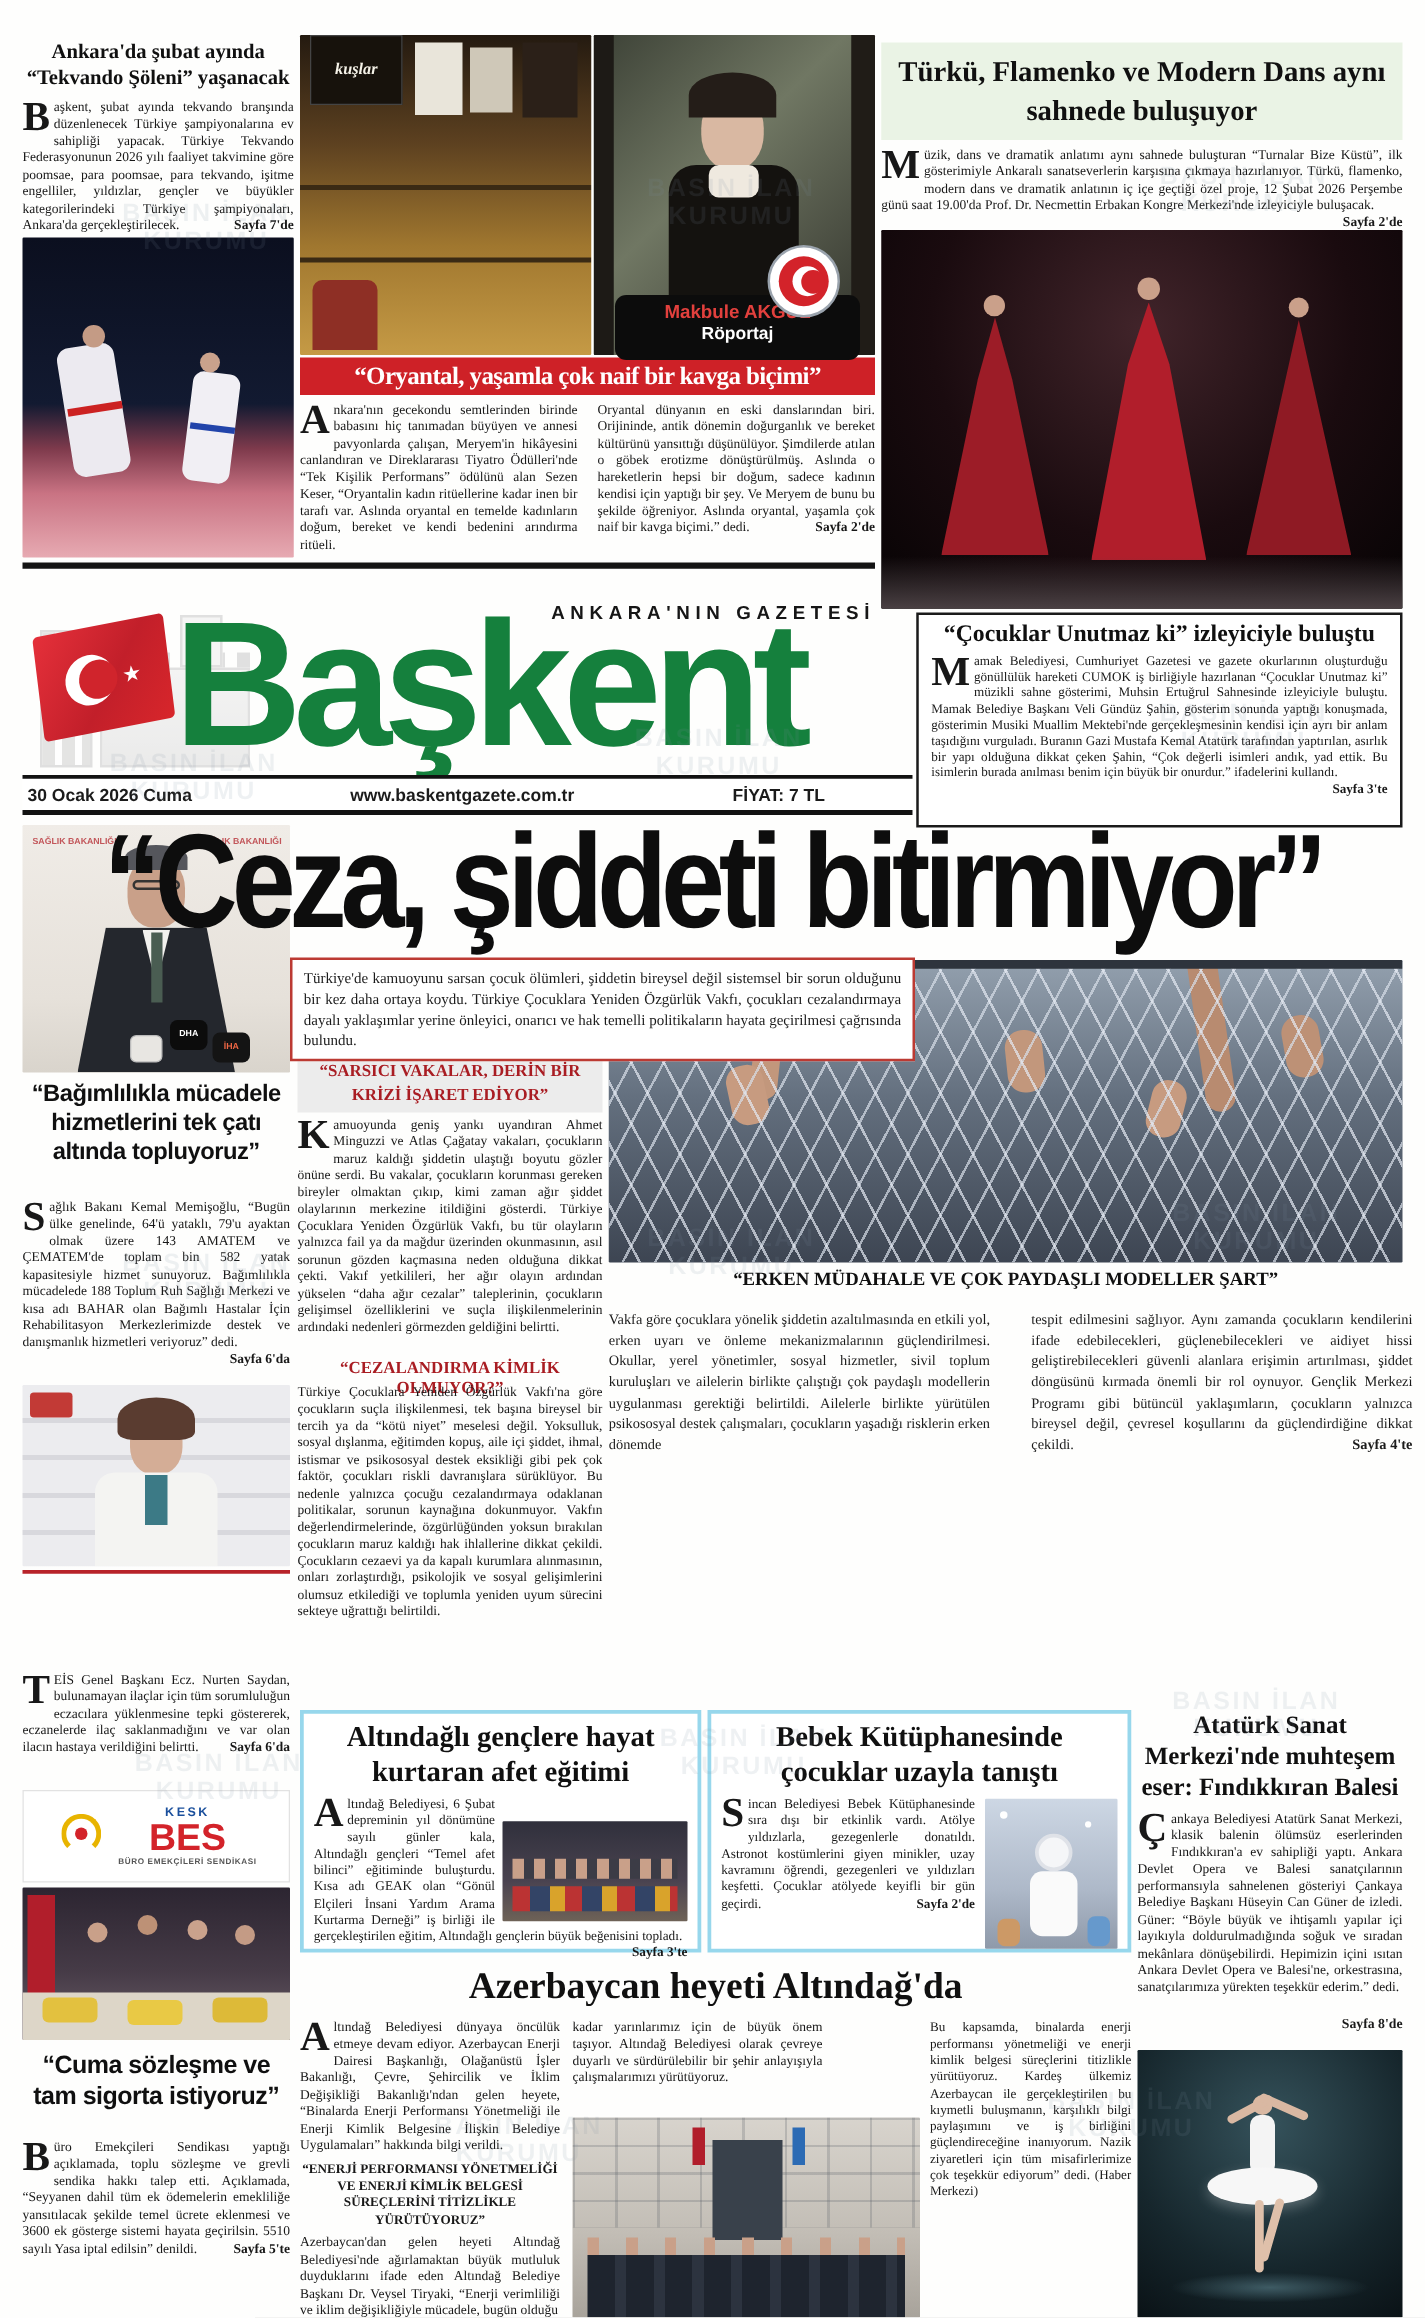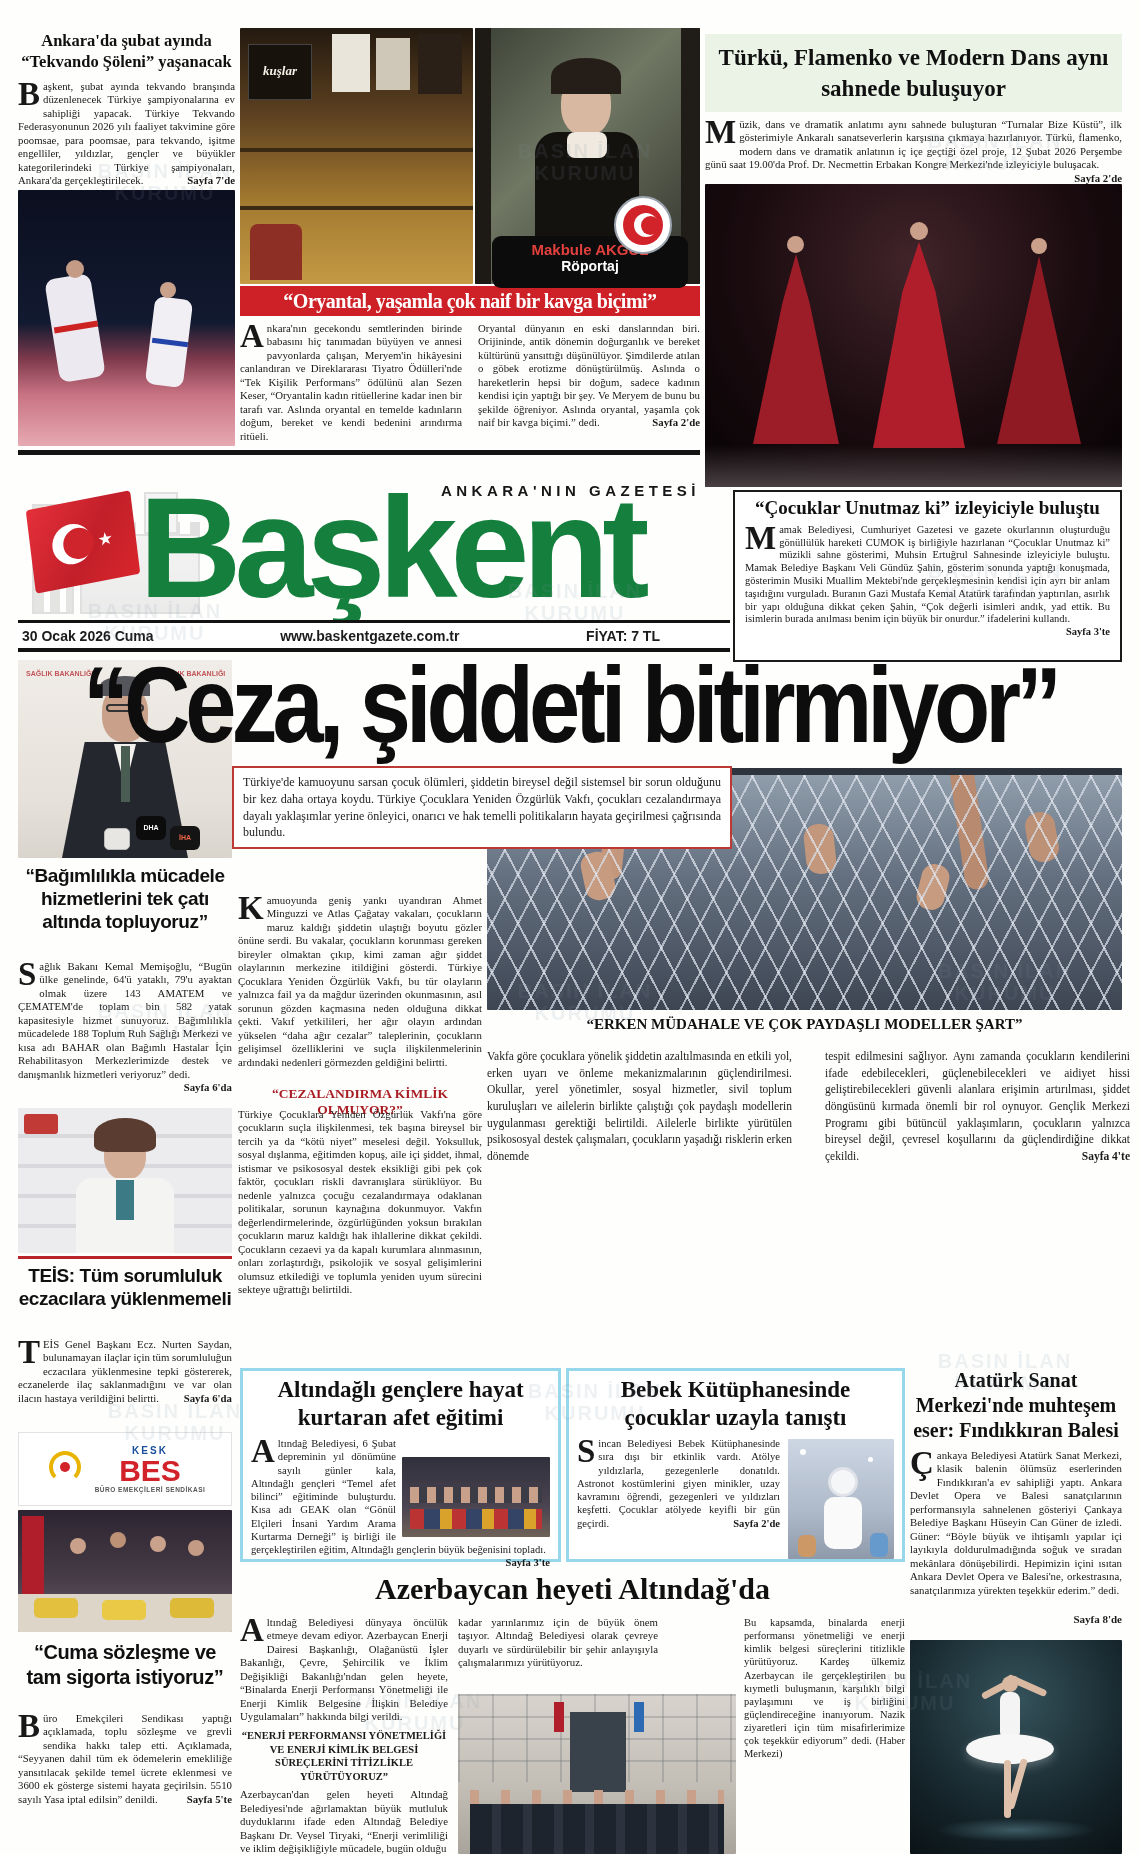--- a/index.html
+++ b/index.html
@@ -49,21 +49,21 @@
   <div class="photo" style="left:18px;top:190px;width:217px;height:256px;background:linear-gradient(180deg,#0b0f1f 0%,#121a31 52%,#7e3a4c 66%,#c97383 80%,#e7aab2 100%)">
     <div class="decor" style="left:34px;top:86px;width:46px;height:104px;background:#eceaf0;border-radius:10px;transform:rotate(-9deg)"></div>
     <div class="decor" style="left:48px;top:70px;width:18px;height:18px;background:#c49b85;border-radius:50%"></div>
     <div class="decor" style="left:36px;top:134px;width:44px;height:6px;background:#c22;transform:rotate(-9deg)"></div>
     <div class="decor" style="left:132px;top:108px;width:38px;height:88px;background:#f1eff4;border-radius:9px;transform:rotate(7deg)"></div>
     <div class="decor" style="left:142px;top:92px;width:16px;height:16px;background:#caa28c;border-radius:50%"></div>
     <div class="decor" style="left:134px;top:150px;width:36px;height:5px;background:#2244aa;transform:rotate(7deg)"></div>
   </div>
 
   <div class="photo" style="left:240px;top:28px;width:233px;height:256px;background:linear-gradient(180deg,#241a10 0%,#5d4120 34%,#a0772f 66%,#c59a45 100%)">
-    <div class="decor" style="left:8px;top:16px;width:64px;height:56px;background:#17120c;border:1px solid #444">
+    <div class="decor" style="left:8px;top:0;width:74px;height:56px;background:#17120c;border:1px solid #444">
       <span style="display:block;text-align:center;font:italic bold 13px 'Liberation Serif',serif;color:#f5f2e8;margin-top:18px">kuşlar</span>
     </div>
     <div class="decor" style="left:92px;top:6px;width:38px;height:58px;background:#e9e5da"></div>
     <div class="decor" style="left:136px;top:10px;width:34px;height:52px;background:#cfc8b8"></div>
     <div class="decor" style="left:178px;top:6px;width:44px;height:60px;background:#2b2018"></div>
     <div class="decor" style="left:0;top:120px;width:233px;height:4px;background:#3a2a14"></div>
     <div class="decor" style="left:0;top:178px;width:233px;height:4px;background:#3a2a14"></div>
     <div class="decor" style="left:10px;top:196px;width:52px;height:56px;background:#8e2f25;border-radius:8px 8px 0 0"></div>
   </div>
   <div class="photo" style="left:475px;top:28px;width:225px;height:256px;background:linear-gradient(135deg,#3c4136 0%,#707763 42%,#2d2e28 100%)">
@@ -146,20 +146,21 @@
     <div class="decor" style="left:208px;top:30px;width:28px;height:46px;background:#cfa184;border-radius:13px;transform:rotate(10deg)"></div>
     <div class="decor" style="left:318px;top:56px;width:30px;height:50px;background:#c2977c;border-radius:14px;transform:rotate(-6deg)"></div>
     <div class="decor" style="left:432px;top:96px;width:28px;height:46px;background:#c79b80;border-radius:13px;transform:rotate(14deg)"></div>
     <div class="decor" style="left:540px;top:44px;width:30px;height:50px;background:#bd9176;border-radius:14px;transform:rotate(-10deg)"></div>
     <div class="decor" style="left:0;top:0;width:635px;height:242px;background:repeating-linear-gradient(62deg,rgba(228,233,242,0) 0 21px,rgba(228,233,242,.7) 21px 23px),repeating-linear-gradient(-62deg,rgba(215,222,232,0) 0 21px,rgba(215,222,232,.7) 21px 23px)"></div>
     <div class="decor" style="left:0;top:0;width:635px;height:7px;background:#2e343d"></div>
   </div>
 
   <div class="abs" style="left:232px;top:766px;width:500px;background:#fff;border:2px solid #bc3a33;padding:6px 9px;font:12px/1.4 'Liberation Serif',serif;text-align:justify;z-index:3">Türkiye'de kamuoyunu sarsan çocuk ölümleri, şiddetin bireysel değil sistemsel bir sorun olduğunu bir kez daha ortaya koydu. Türkiye Çocuklara Yeniden Özgürlük Vakfı, çocukları cezalandırmaya dayalı yaklaşımlar yerine önleyici, onarıcı ve hak temelli politikaların hayata geçirilmesi çağrısında bulundu.</div>
 
+  <div class="abs" style="left:238px;top:844px;width:244px;background:#ececec;color:#a91d23;font:bold 13.5px/1.4 'Liberation Serif',serif;text-align:center;padding:4px 2px">“SARSICI VAKALAR, DERİN BİR KRİZİ İŞARET EDİYOR”</div>
   <div class="abs body" style="left:238px;top:894px;width:244px;height:188px;overflow:hidden">
     <p class="drop"><span>Kamuoyunda geniş yankı uyandıran Ahmet Minguzzi ve Atlas Çağatay vakaları, çocukların maruz kaldığı şiddetin ulaştığı boyutu gözler önüne serdi. Bu vakalar, çocukların korunması gereken bireyler olmaktan çıkıp, kimi zaman ağır şiddet olaylarının merkezine itildiğini gösterdi. Türkiye Çocuklara Yeniden Özgürlük Vakfı, bu tür olayların yalnızca fail ya da mağdur üzerinden okunmasının, asıl sorunun gözden kaçmasına neden olduğuna dikkat çekti. Vakıf yetkilileri, her ağır olayın ardından yükselen “daha ağır cezalar” taleplerinin, çocukların gelişimsel özelliklerini ve suçla ilişkilenmelerinin ardındaki nedenleri görmezden geldiğini belirtti.</span></p>
   </div>
   <div class="abs redtxt" style="left:238px;top:1086px;width:244px;font:bold 13.5px 'Liberation Serif',serif;text-align:center">“CEZALANDIRMA KİMLİK OLMUYOR?”</div>
   <div class="abs body" style="left:238px;top:1108px;width:244px;height:252px;overflow:hidden">
     <p><span>Türkiye Çocuklara Yeniden Özgürlük Vakfı'na göre çocukların suçla ilişkilenmesi, tek başına bireysel bir tercih ya da “kötü niyet” meselesi değil. Yoksulluk, sosyal dışlanma, eğitimden kopuş, aile içi şiddet, ihmal, istismar ve psikososyal destek eksikliği gibi pek çok faktör, çocukları riskli davranışlara sürüklüyor. Bu nedenle yalnızca çocuğu cezalandırmaya odaklanan politikalar, sorunun kaynağına dokunmuyor. Vakfın değerlendirmelerinde, özgürlüğünden yoksun bırakılan çocukların maruz kaldığı hak ihlallerine dikkat çekildi. Çocukların cezaevi ya da kapalı kurumlara alınmasının, onları zorlaştırdığı, psikolojik ve sosyal gelişimlerini olumsuz etkilediği ve toplumla yeniden uyum sürecini sekteye uğrattığı belirtildi.</span></p>
   </div>
 
   <div class="abs stitle" style="left:487px;top:1016px;width:635px;font-size:15px">“ERKEN MÜDAHALE VE ÇOK PAYDAŞLI MODELLER ŞART”</div>
   <div class="abs" style="left:487px;top:1048px;width:305px;font:11.5px/1.45 'Liberation Serif',serif;text-align:justify">Vakfa göre çocuklara yönelik şiddetin azaltılmasında en etkili yol, erken uyarı ve önleme mekanizmalarının güçlendirilmesi. Okullar, yerel yönetimler, sosyal hizmetler, sivil toplum kuruluşları ve ailelerin birlikte çalıştığı çok paydaşlı modellerin uygulanması gerektiği belirtildi. Ailelerle birlikte yürütülen psikososyal destek çalışmaları, çocukların yaşadığı risklerin erken dönemde</div>
@@ -188,21 +189,20 @@
   </div>
 
   <div class="photo" style="left:18px;top:1108px;width:214px;height:145px;background:repeating-linear-gradient(180deg,#ececef 0 26px,#d8d8dd 26px 30px)">
     <div class="decor" style="left:6px;top:6px;width:34px;height:20px;background:#c23a36;border-radius:3px"></div>
     <div class="decor" style="left:86px;top:22px;width:42px;height:50px;background:#d4ad96;border-radius:45%"></div>
     <div class="decor" style="left:76px;top:10px;width:62px;height:34px;background:#5a3c30;border-radius:50% 50% 20% 20%"></div>
     <div class="decor" style="left:58px;top:70px;width:98px;height:75px;background:#f4f4f2;border-radius:16px 16px 0 0"></div>
     <div class="decor" style="left:98px;top:72px;width:18px;height:40px;background:#3c7a86"></div>
   </div>
   <div class="abs" style="left:18px;top:1256px;width:214px;height:3px;background:#b8242a"></div>
-  <div class="abs ntitle" style="left:18px;top:1264px;width:214px;font-size:19px;line-height:1.22">TEİS: Tüm sorumluluk eczacılara yüklenmemeli</div>
   <div class="abs body" style="left:18px;top:1338px;width:214px">
     <p class="drop"><span>TEİS Genel Başkanı Ecz. Nurten Saydan, bulunamayan ilaçlar için tüm sorumluluğun eczacılara yüklenmesine tepki göstererek, eczanelerde ilaç saklanmadığını ve var olan ilacın hastaya verildiğini belirtti.</span>
        <b class="sayfa">Sayfa 6'da</b></p>
   </div>
 
   <div class="abs" style="left:18px;top:1432px;width:214px;height:74px;border:1px solid #e2e2e2;display:flex;align-items:center;justify-content:center;gap:10px;background:#fff">
     <div style="position:relative;width:40px;height:40px">
       <div class="decor" style="left:4px;top:2px;width:32px;height:32px;border:4px solid #e8b400;border-radius:50%;border-bottom-color:transparent"></div>
       <div class="decor" style="left:15px;top:13px;width:10px;height:10px;background:#d3232a;border-radius:50%"></div>
     </div>

